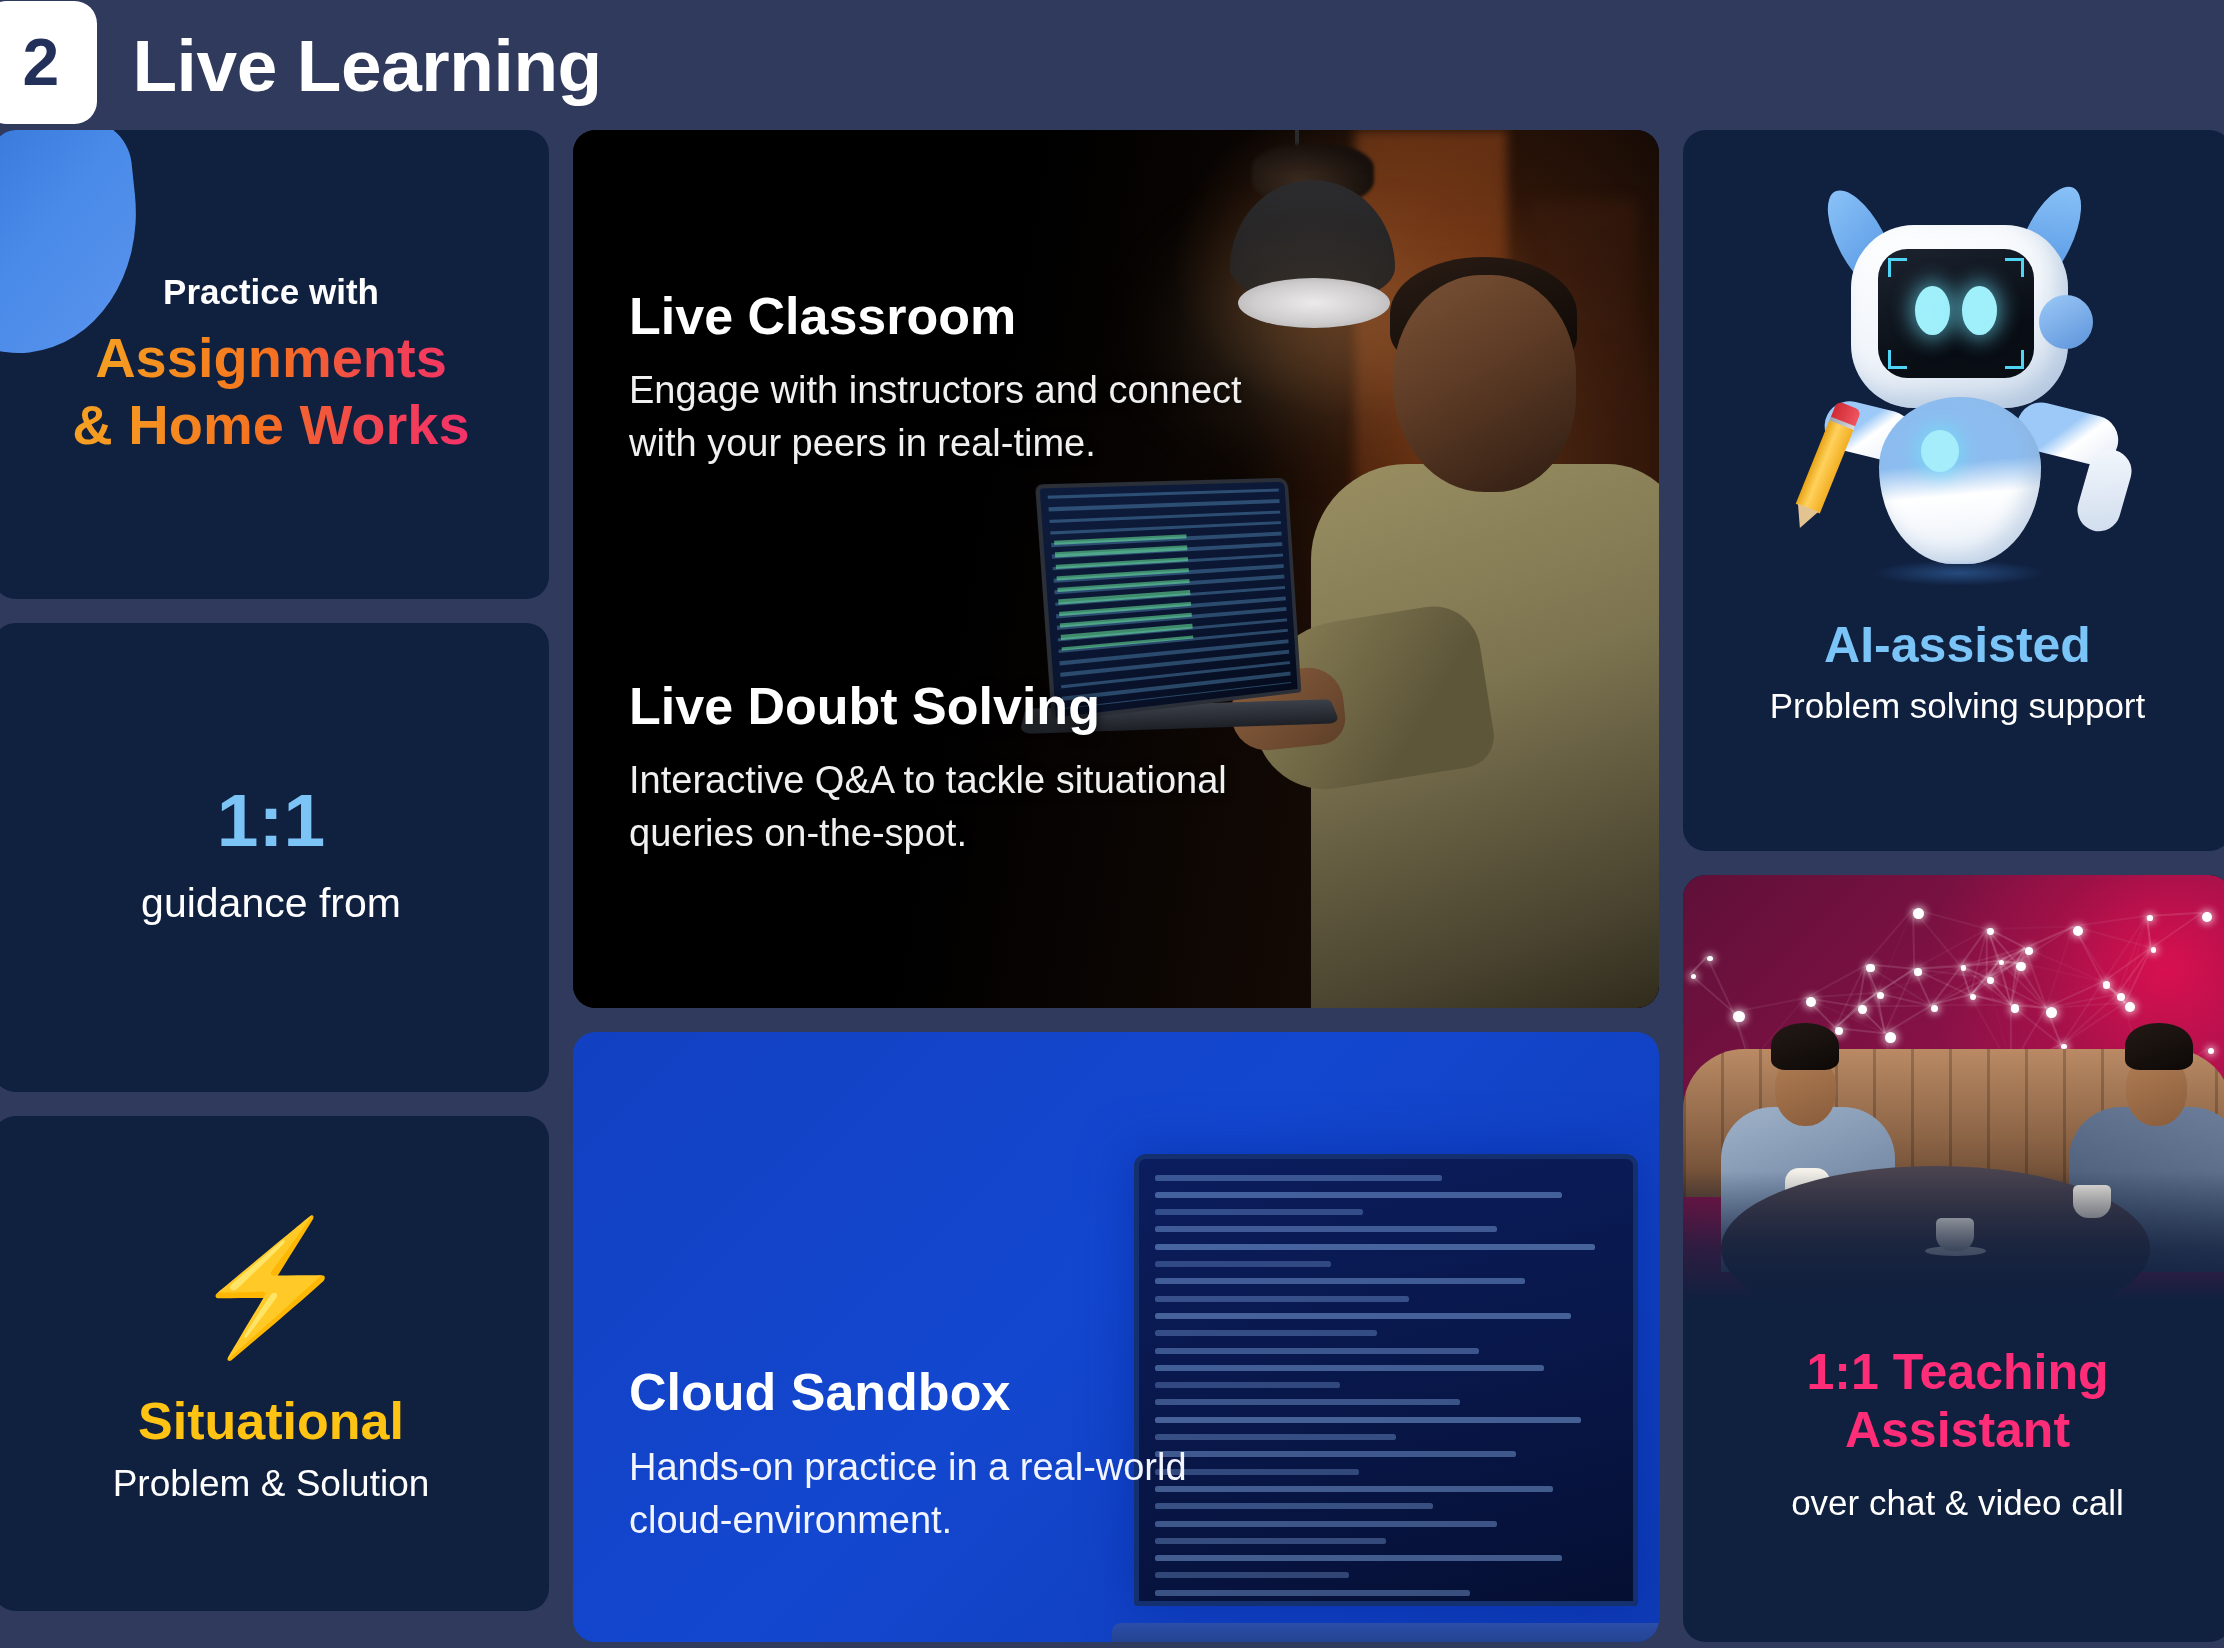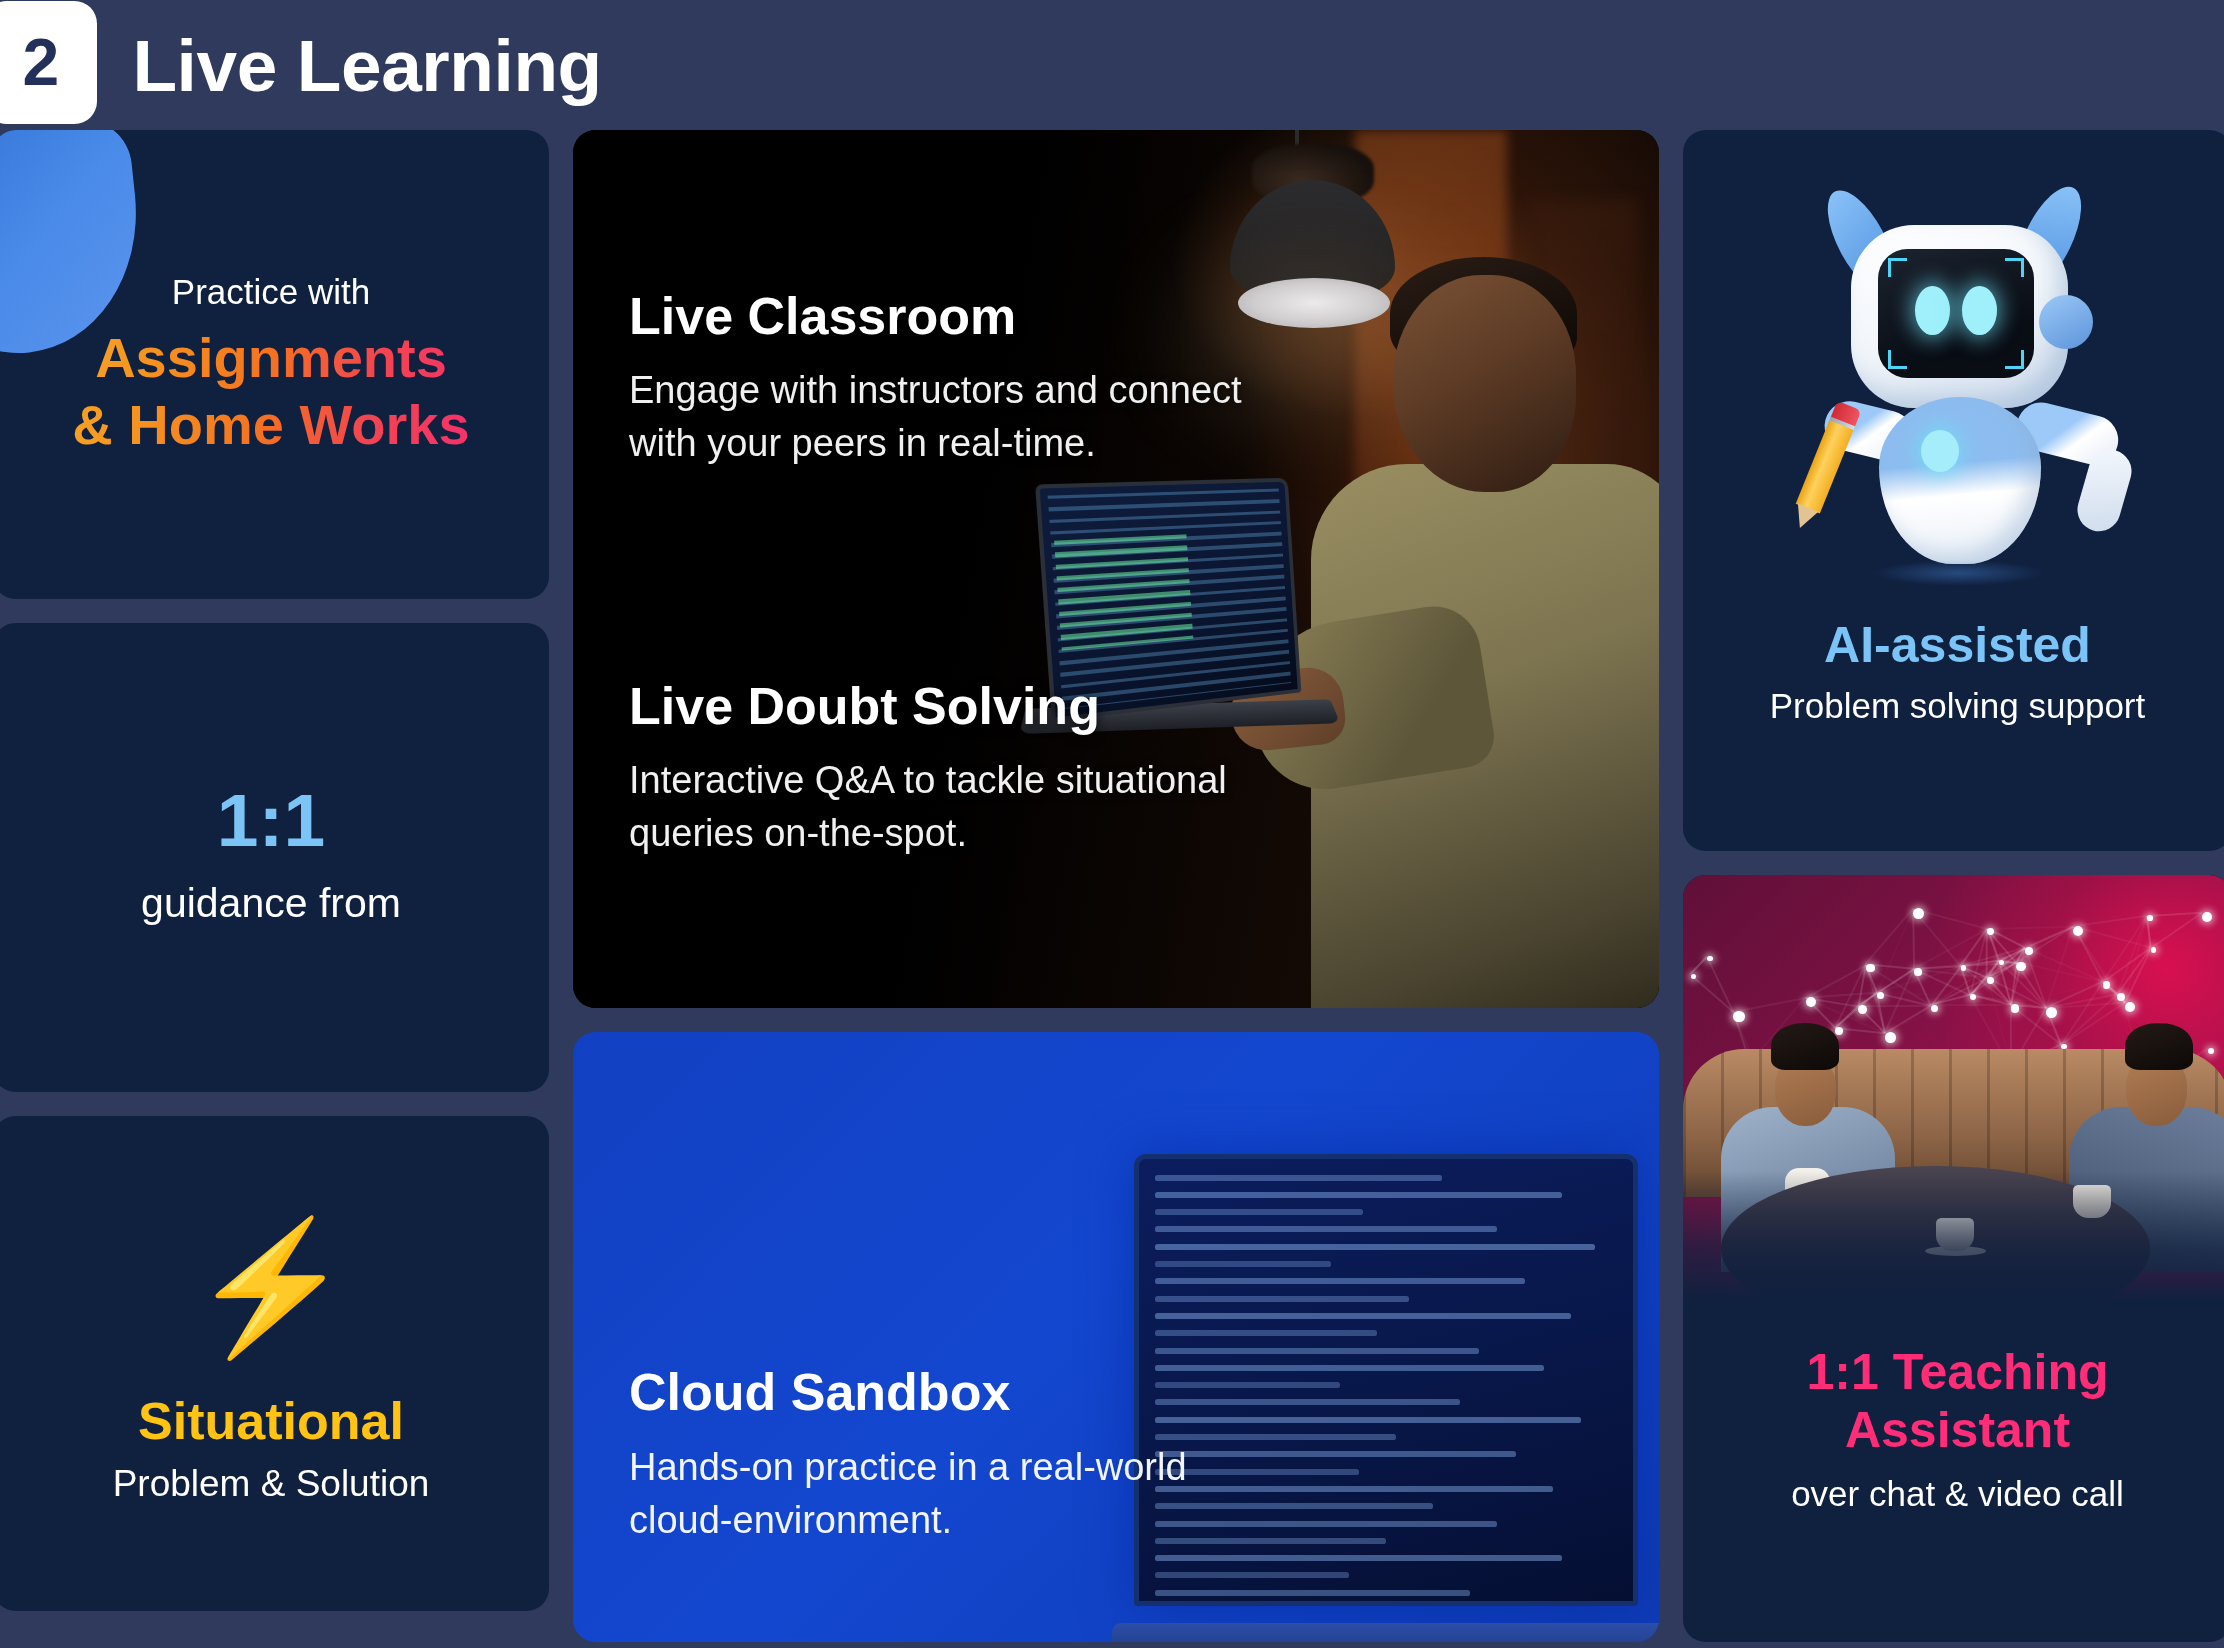--- a/index.html
+++ b/index.html
@@ -68,21 +68,21 @@
   .blob {
     position:absolute;
     left:-97px; top:-3.5px;
     width:243px; height:226px;
     background:linear-gradient(135deg,#2f6fd4 0%,#4a8ae8 55%,#5b95ef 100%);
     border-radius:52px 52px 130px 130px / 52px 52px 156px 156px;
     transform:rotate(-6deg);
   }
 
   .sc-top {
-    font-size:35px; color:#ffffff; font-weight:400;
+    font-size:35px; color:#ffffff; font-weight:700;
     margin-bottom:12px; line-height:1.2;
   }
   .sc-grad {
     font-size:56px; font-weight:bold; line-height:1.18;
     background:linear-gradient(100deg,#f5a623 0%,#f59020 22%,#f5731f 48%,#f2454f 74%,#f4316b 100%);
     -webkit-background-clip:text; background-clip:text;
     -webkit-text-fill-color:transparent; color:transparent;
     white-space:pre-line;
   }
   .sc-big-blue {
@@ -512,21 +512,21 @@
     position:absolute; width:61px;height:10.4px;
     background:#e6e0d6; border-radius:50%;
   }
   .ta-fade {
     position:absolute; left:0; bottom:0; width:100%; height:130px;
     background:linear-gradient(180deg,rgba(16,32,63,0) 0%,rgba(16,32,63,.75) 60%,#10203f 100%);
   }
   .ta-text { padding:42px 17.4px 0; text-align:center; width:100%; }
   .ta-h {
     font-size:50px; font-weight:bold; color:#ff2d78;
-    line-height:1.16; margin-bottom:15px;
+    line-height:1.16; margin-bottom:24px;
     white-space:pre-line;
   }
   .ta-p2 { font-size:35px; color:#ffffff; }
 </style>
 </head>
 <body>
 
 <div class="header">
   <div class="step-badge">
     <span>2</span>

